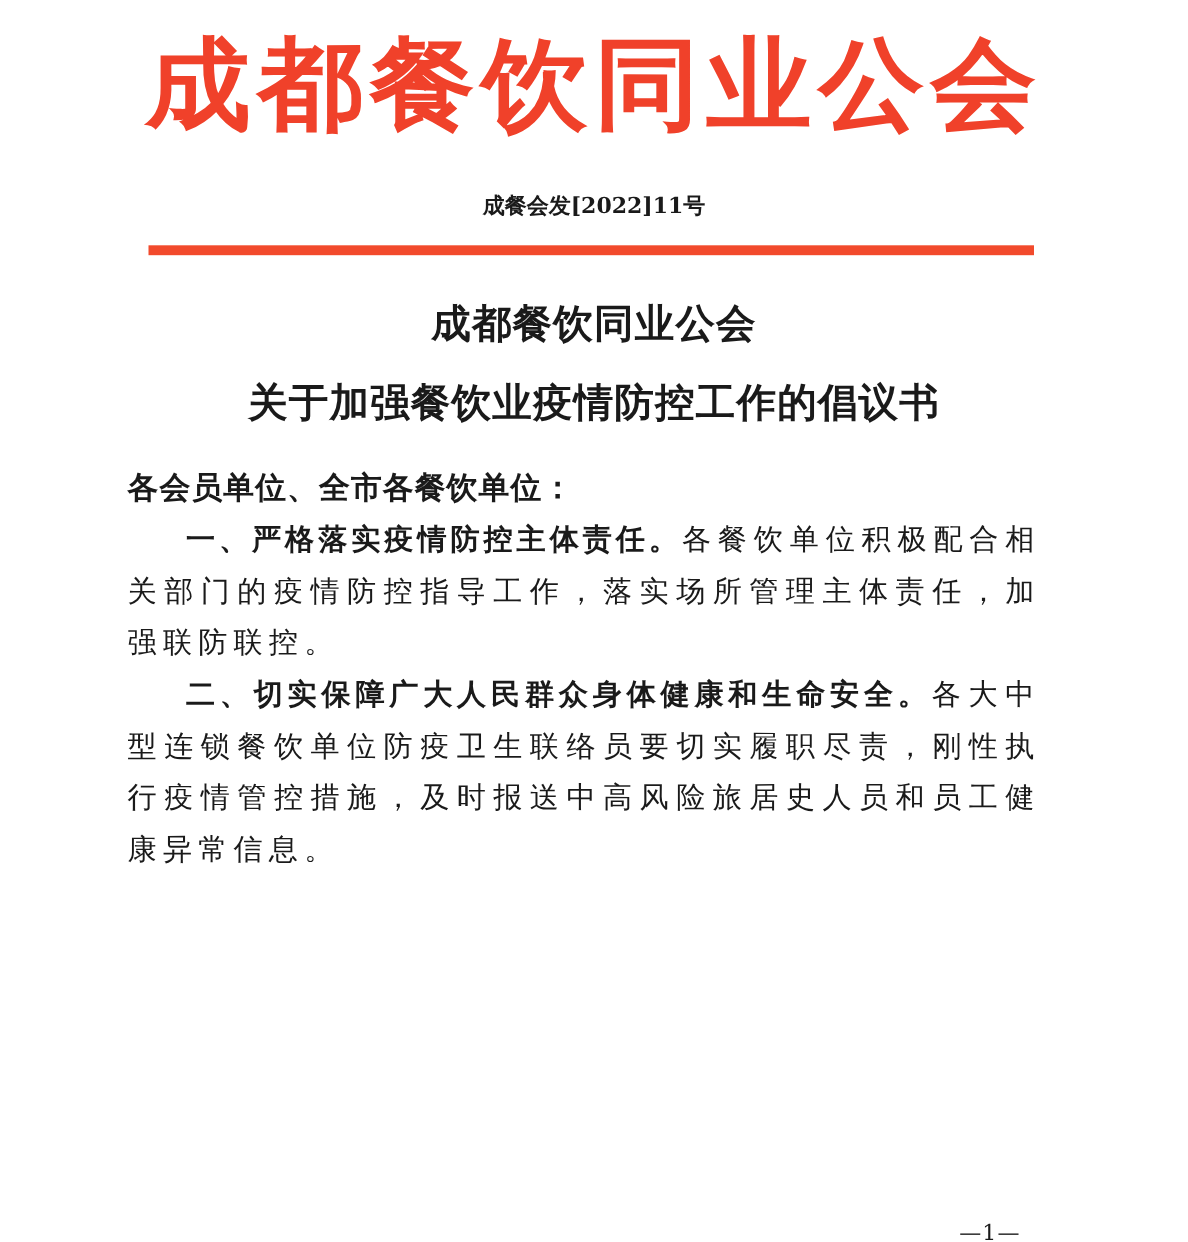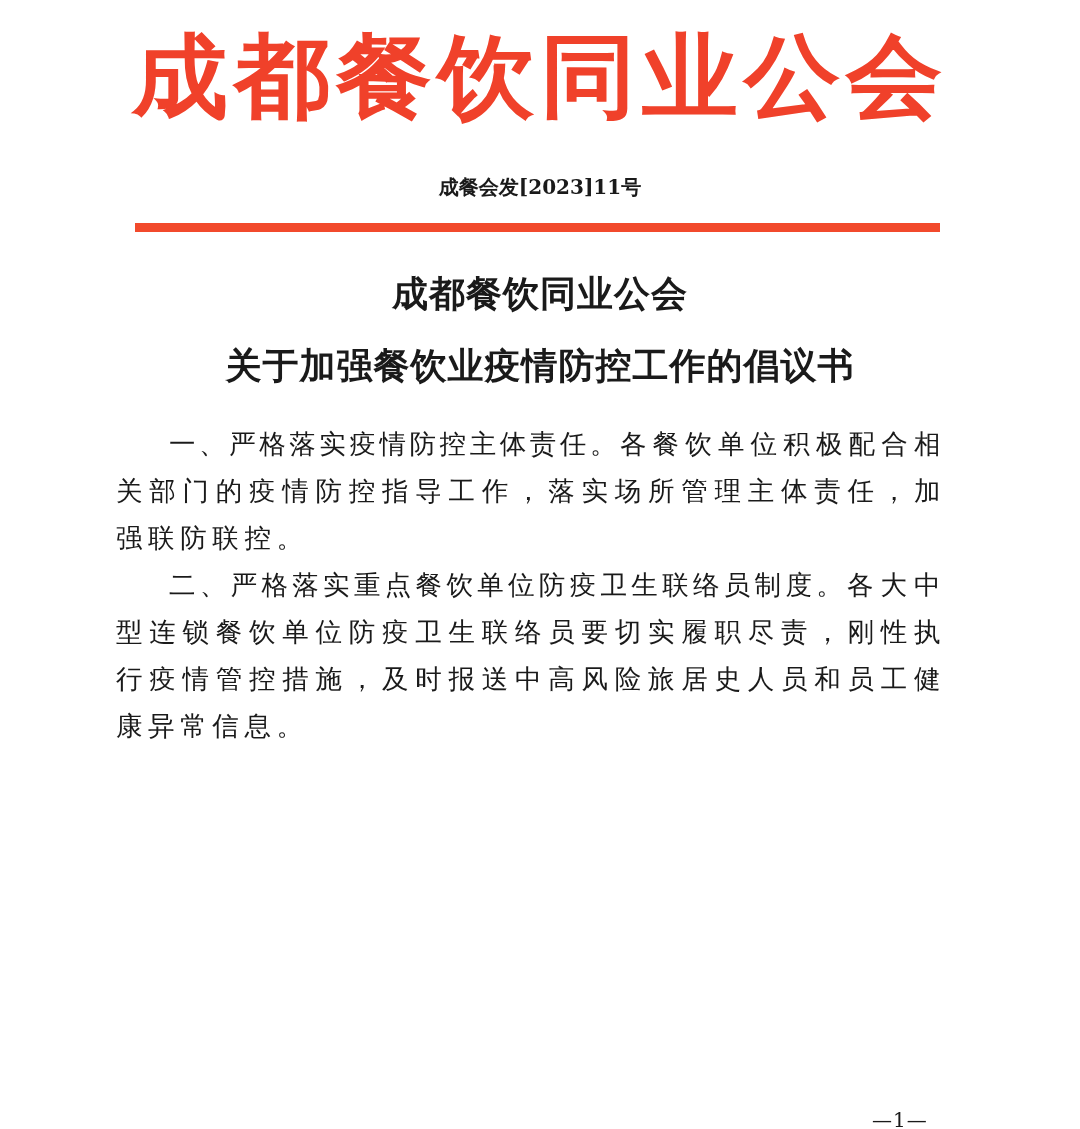--- a/index.html
+++ b/index.html
@@ -41,41 +41,42 @@
     font-size: 26.5px; line-height: 47px;
     text-align: justify;
     letter-spacing: 5.6px;
     font-family: "DejaVu Sans", sans-serif;
   }
   .salutation {
     font-weight: bold; letter-spacing: 1px; font-size: 28px;
     margin-bottom: 0;
   }
   .para { text-indent: 2em; margin: 0; }
-  .para b { font-weight: normal; letter-spacing: 3px; }
+  .para b { font-weight: bold; letter-spacing: 3px; }
   .pageno {
     position: absolute; top: 1108px; left: 872px;
     font-size: 20px; letter-spacing: 1px;
     font-family: "DejaVu Serif", serif;
   }
 </style>
 </head>
 <body>
 
 <div class="masthead" style="color: rgb(240, 65, 42);">成都餐饮同业公会</div>
 
-<div class="docno">成餐会发[2023]11号</div>
+<div class="docno">成餐会发[2022]11号</div>
 
 <div class="redline" style="background: rgb(242, 74, 44);"></div>
 
 <div class="title t1">成都餐饮同业公会</div>
 <div class="title t2">关于加强餐饮业疫情防控工作的倡议书</div>
 
 <div class="body">
+  <div class="salutation">各会员单位、全市各餐饮单位：</div>
   <p class="para">
     <b>一、严格落实疫情防控主体责任。</b><span>各餐饮单位积极配合相关部门的疫情防控指导工作，落实场所管理主体责任，加强联防联控。</span>
   </p>
   <p class="para">
-    <b>二、严格落实重点餐饮单位防疫卫生联络员制度。</b><span>各大中型连锁餐饮单位防疫卫生联络员要切实履职尽责，刚性执行疫情管控措施，及时报送中高风险旅居史人员和员工健康异常信息。</span>
+    <b>二、切实保障广大人民群众身体健康和生命安全。</b><span>各大中型连锁餐饮单位防疫卫生联络员要切实履职尽责，刚性执行疫情管控措施，及时报送中高风险旅居史人员和员工健康异常信息。</span>
   </p>
 </div>
 
 <div class="pageno">—1—</div>
 
 </body></html>

